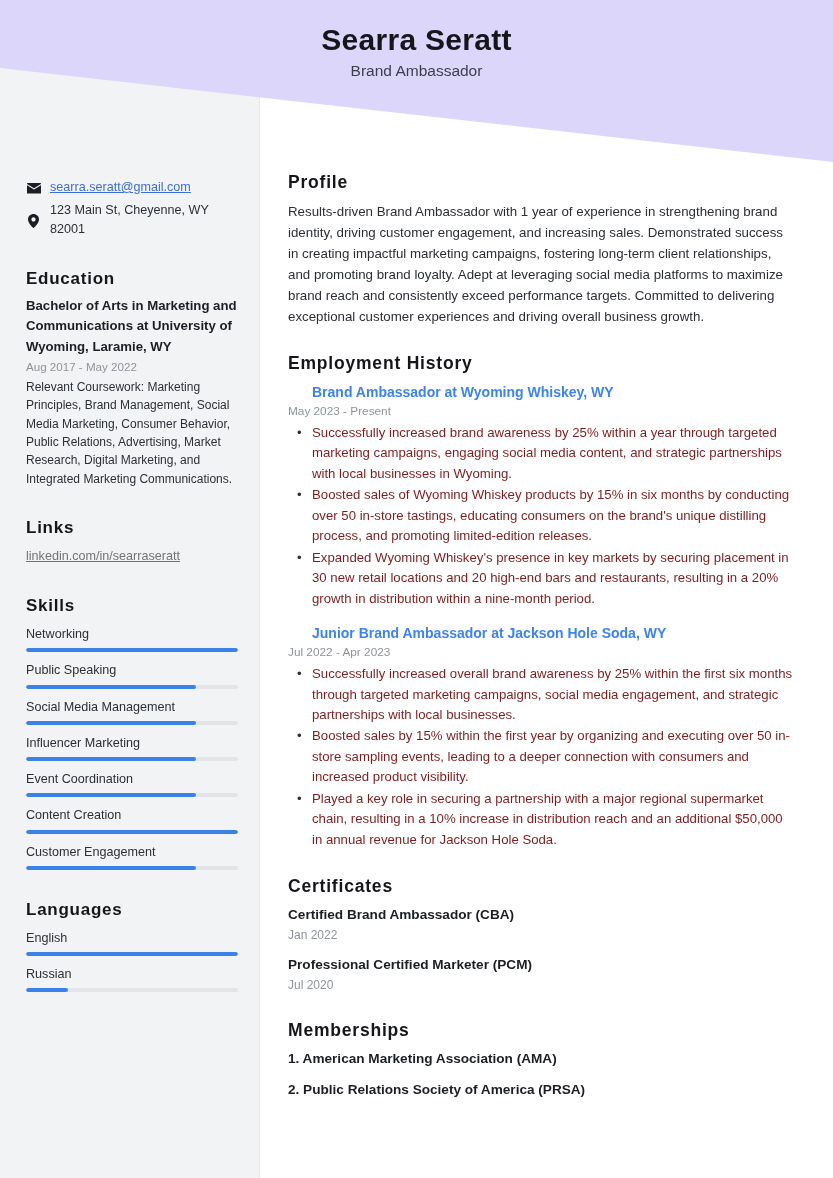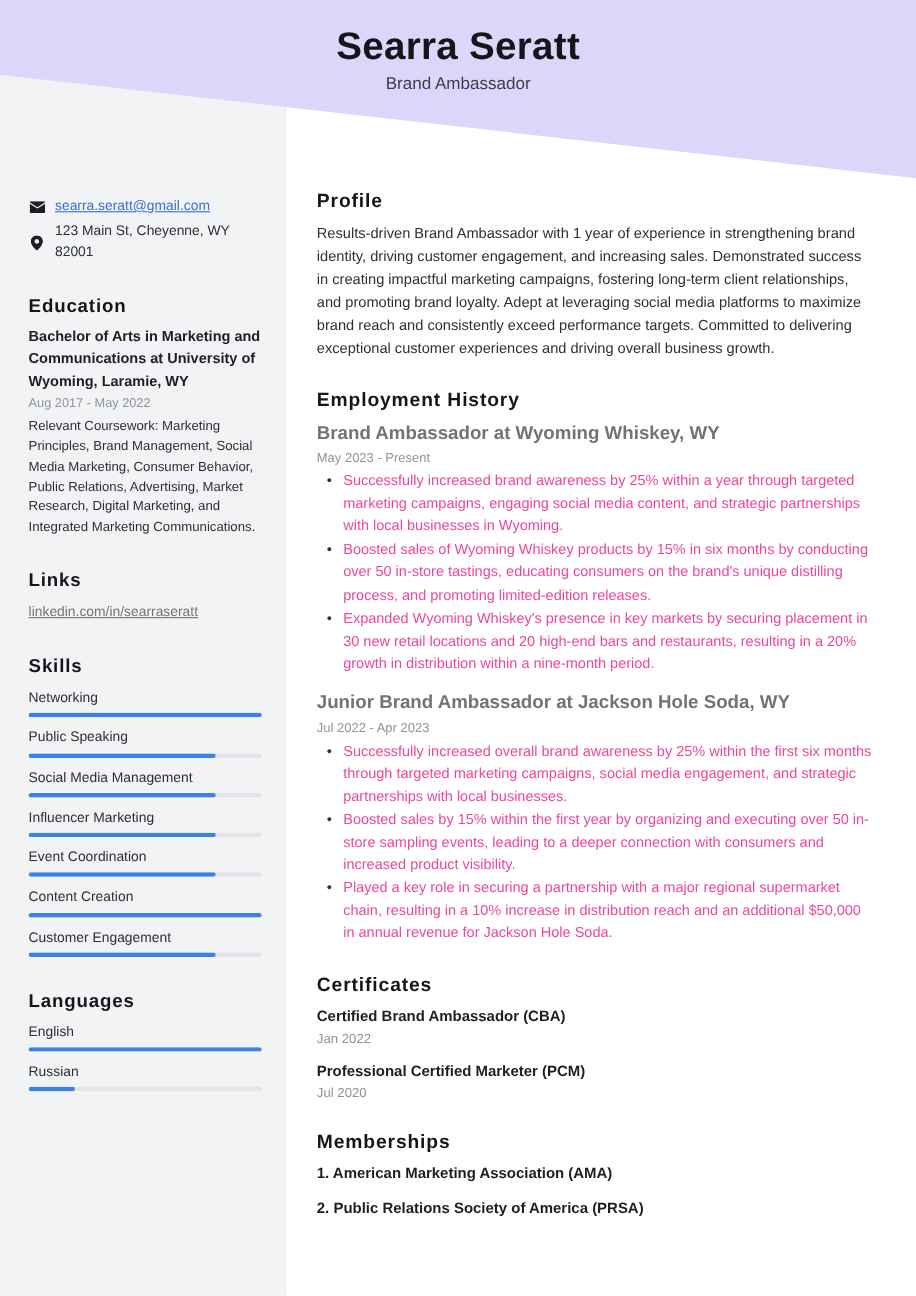--- a/index.html
+++ b/index.html
@@ -39,21 +39,21 @@
     position: absolute;
     left: 0; top: 0;
     width: 833px;
     height: 170px;
     z-index: 3;
     text-align: center;
     pointer-events: none;
   }
   .name {
     margin-top: 22px;
-    font-size: 35px;
+    font-size: 30px;
     font-weight: bold;
     letter-spacing: 0.3px;
     color: #14161a;
     line-height: 1.22;
   }
   .job-title {
     margin-top: 2px;
     font-size: 15.5px;
     color: #3a3f4a;
     line-height: 1.3;
@@ -178,43 +178,44 @@
   }
   .section { margin-bottom: 26px; }
   .profile-text {
     font-size: 13.3px;
     line-height: 1.58;
     color: #2b2f36;
   }
 
   .job { margin-bottom: 14px; }
   .job-heading {
-    font-size: 17px;
-    font-weight: bold;
-    color: #737373;
+    font-size: 14px;
+    font-weight: bold;
+    color: #3b82f6;
     line-height: 1.45;
+    margin-left: 24px;
   }
   .job-date {
     font-size: 11.8px;
     color: #8e949c;
     line-height: 1.5;
     margin-top: 1px;
     margin-bottom: 2px;
   }
   .job-bullets {
     list-style: none;
     margin: 0;
     padding: 0;
   }
   .job-bullets li {
     position: relative;
     padding-left: 24px;
     font-size: 13.2px;
     line-height: 1.55;
-    color: #ec4899;
+    color: #7f1d1d;
     margin-bottom: 1px;
   }
   .job-bullets li::before {
     content: "\2022";
     position: absolute;
     left: 9px;
     top: 0;
     color: #2b2f36;
     font-size: 13.2px;
   }

